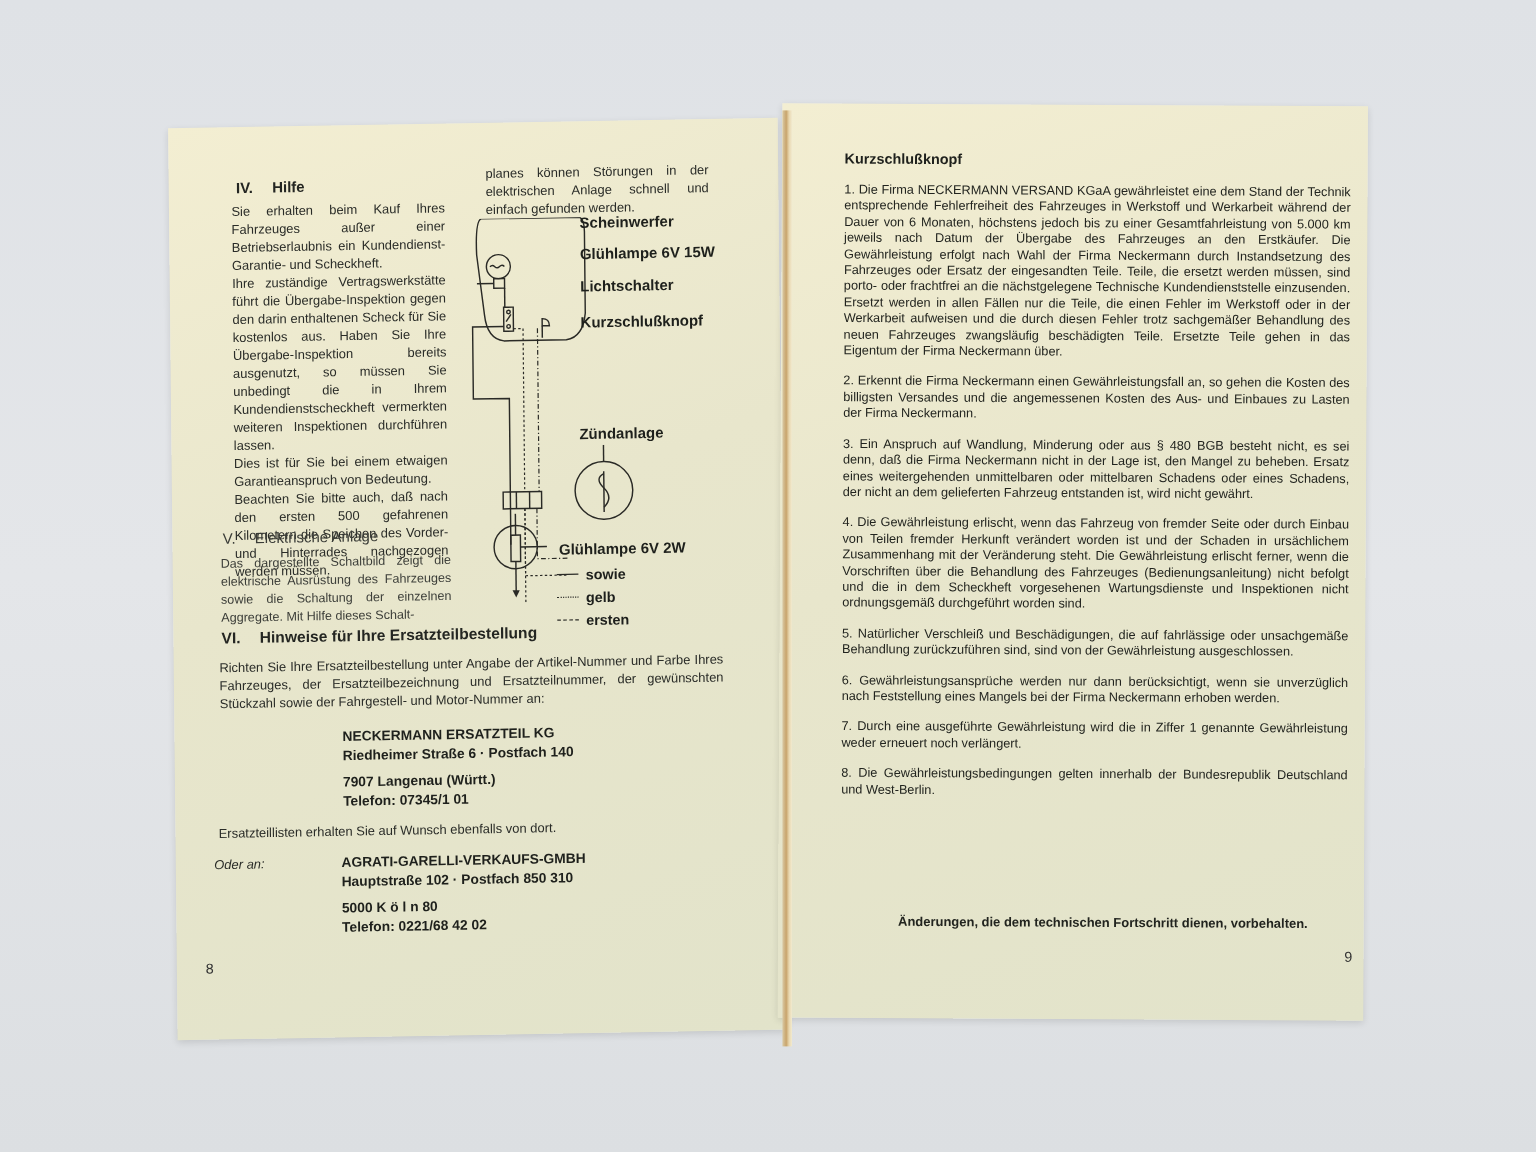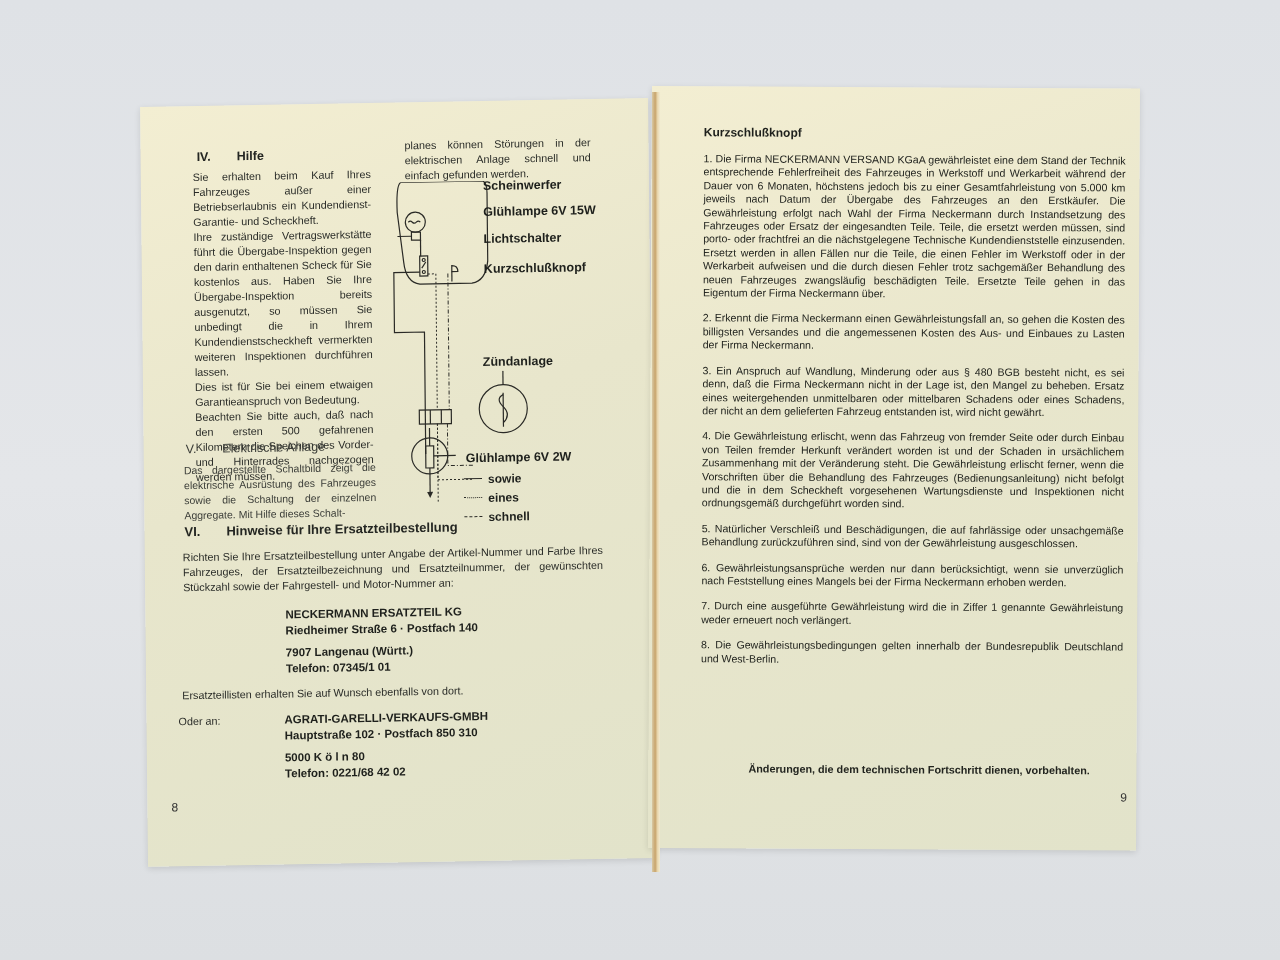--- a/index.html
+++ b/index.html
@@ -24,21 +24,21 @@
     transform: rotate(0.3deg);
     transform-origin: left top;
   }
   .spine {
     position:absolute; left:652px; top:92px; width:8px; height:780px;
     background: linear-gradient(90deg, #d9c9a4 0%, #c8a46c 40%, #e9d8b0 70%, #f1ead0 100%);
     z-index:2;
   }
   .abs { position:absolute; }
   .h-sec { font-weight:bold; font-size:12.5px; color:#242622; }
-  .h-sec .num { margin-right:26px; }
+  .h-sec .num { margin-right:16px; }
   .body-txt { font-size:10.8px; line-height:15px; color:#2a2c28; text-align:justify; }
   .body-txt p { margin:0; }
   .bold-txt { font-weight:bold; font-size:11.5px; color:#1e201c; line-height:16px; }
   .label { font-weight:bold; font-size:12.5px; color:#1e201c; }
   .legend-row { font-weight:bold; font-size:12px; display:flex; align-items:center; gap:6px; height:19px; }
   .legend-line { display:inline-block; width:18px; }
   .pg-num { font-size:12px; color:#333; }
   .r-txt { font-size:10.6px; line-height:13.4px; color:#22241f; text-align:justify; }
   .r-txt p { margin:0 0 12px 0; }
 </style>
@@ -127,44 +127,44 @@
   <div class="abs label" style="left:340px; top:254px;">Zündanlage</div>
   <div class="abs label" style="left:322px; top:350px;">Glühlampe 6V 2W</div>
 
   <div class="abs" style="left:320px; top:368px;">
     <div class="legend-row">
       <span class="legend-line" style="border-top:1.3px solid #2a2a26;"></span>
       <span>sowie</span>
     </div>
     <div class="legend-row">
       <span class="legend-line" style="border-top:1.3px dotted #2a2a26;"></span>
-      <span>eines</span>
+      <span>gelb</span>
     </div>
     <div class="legend-row">
       <span class="legend-line" style="border-top:1.3px dashed #2a2a26;"></span>
-      <span>schnell</span>
+      <span>ersten</span>
     </div>
   </div>
 
   <div class="abs h-sec" style="left:40px; top:418px; font-size:13px;">
     <span class="num">VI.</span><span>Hinweise für Ihre Ersatzteilbestellung</span>
   </div>
   <div class="abs body-txt" style="left:38px; top:444px; width:420px; font-size:10.8px;">Richten Sie Ihre Ersatzteilbestellung unter Angabe der Artikel-Nummer und Farbe Ihres Fahrzeuges, der Ersatzteilbezeichnung und Ersatzteilnummer, der gewünschten Stückzahl sowie der Fahrgestell- und Motor-Nummer an:</div>
 
   <div class="abs bold-txt" style="left:140px; top:502px;">
     <div>NECKERMANN ERSATZTEIL KG</div>
     <div>Riedheimer Straße 6  ·  Postfach 140</div>
     <div style="height:6px;"></div>
     <div>7907  Langenau (Württ.)</div>
     <div>Telefon: 07345/1 01</div>
   </div>
 
   <div class="abs body-txt" style="left:36px; top:582px; width:420px;">Ersatzteillisten erhalten Sie auf Wunsch ebenfalls von dort.</div>
 
-  <div class="abs body-txt" style="left:32px; top:608px;">Oder an:</div>
+  <div class="abs body-txt" style="left:32px; top:608px;font-style:italic;">Oder an:</div>
 
   <div class="abs bold-txt" style="left:138px; top:607px;">
     <div>AGRATI-GARELLI-VERKAUFS-GMBH</div>
     <div>Hauptstraße 102  ·  Postfach 850 310</div>
     <div style="height:6px;"></div>
     <div>5000   K ö l n  80</div>
     <div>Telefon: 0221/68 42 02</div>
   </div>
 
   <div class="abs pg-num" style="left:24px; top:694px;">8</div>

